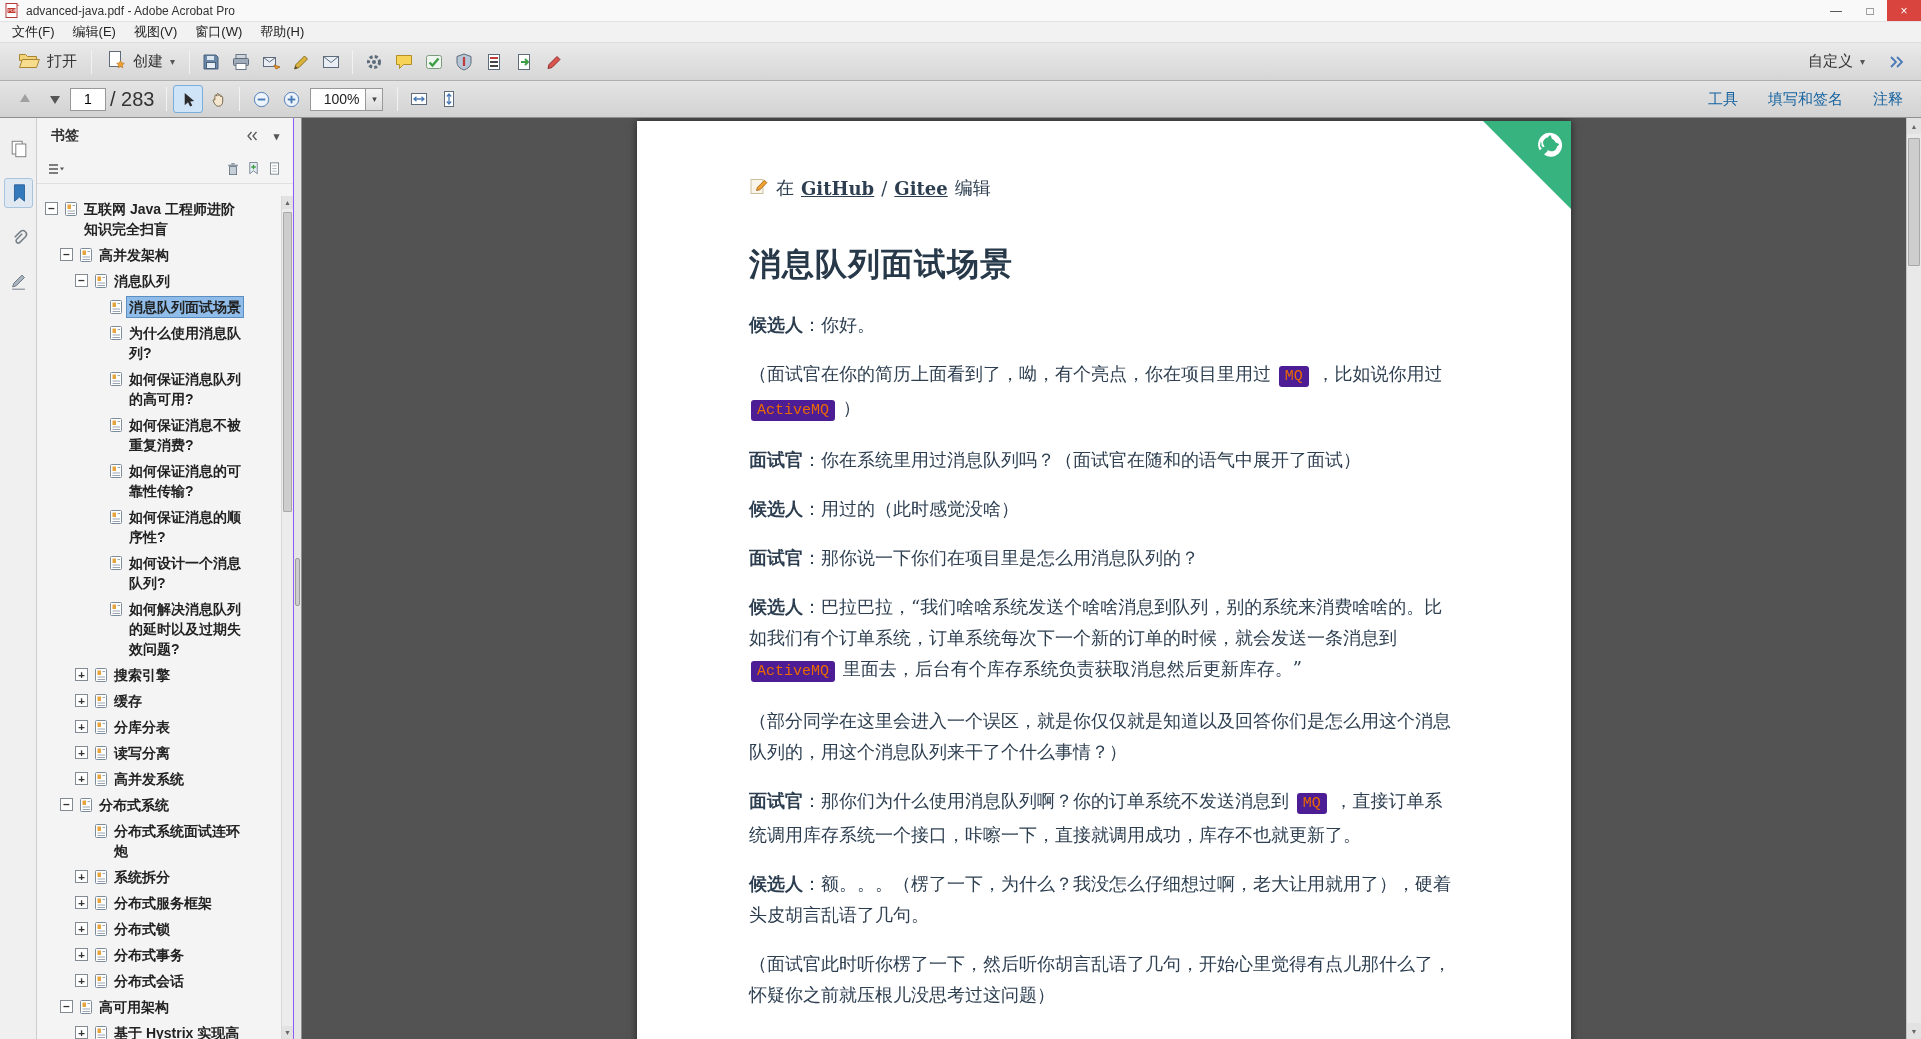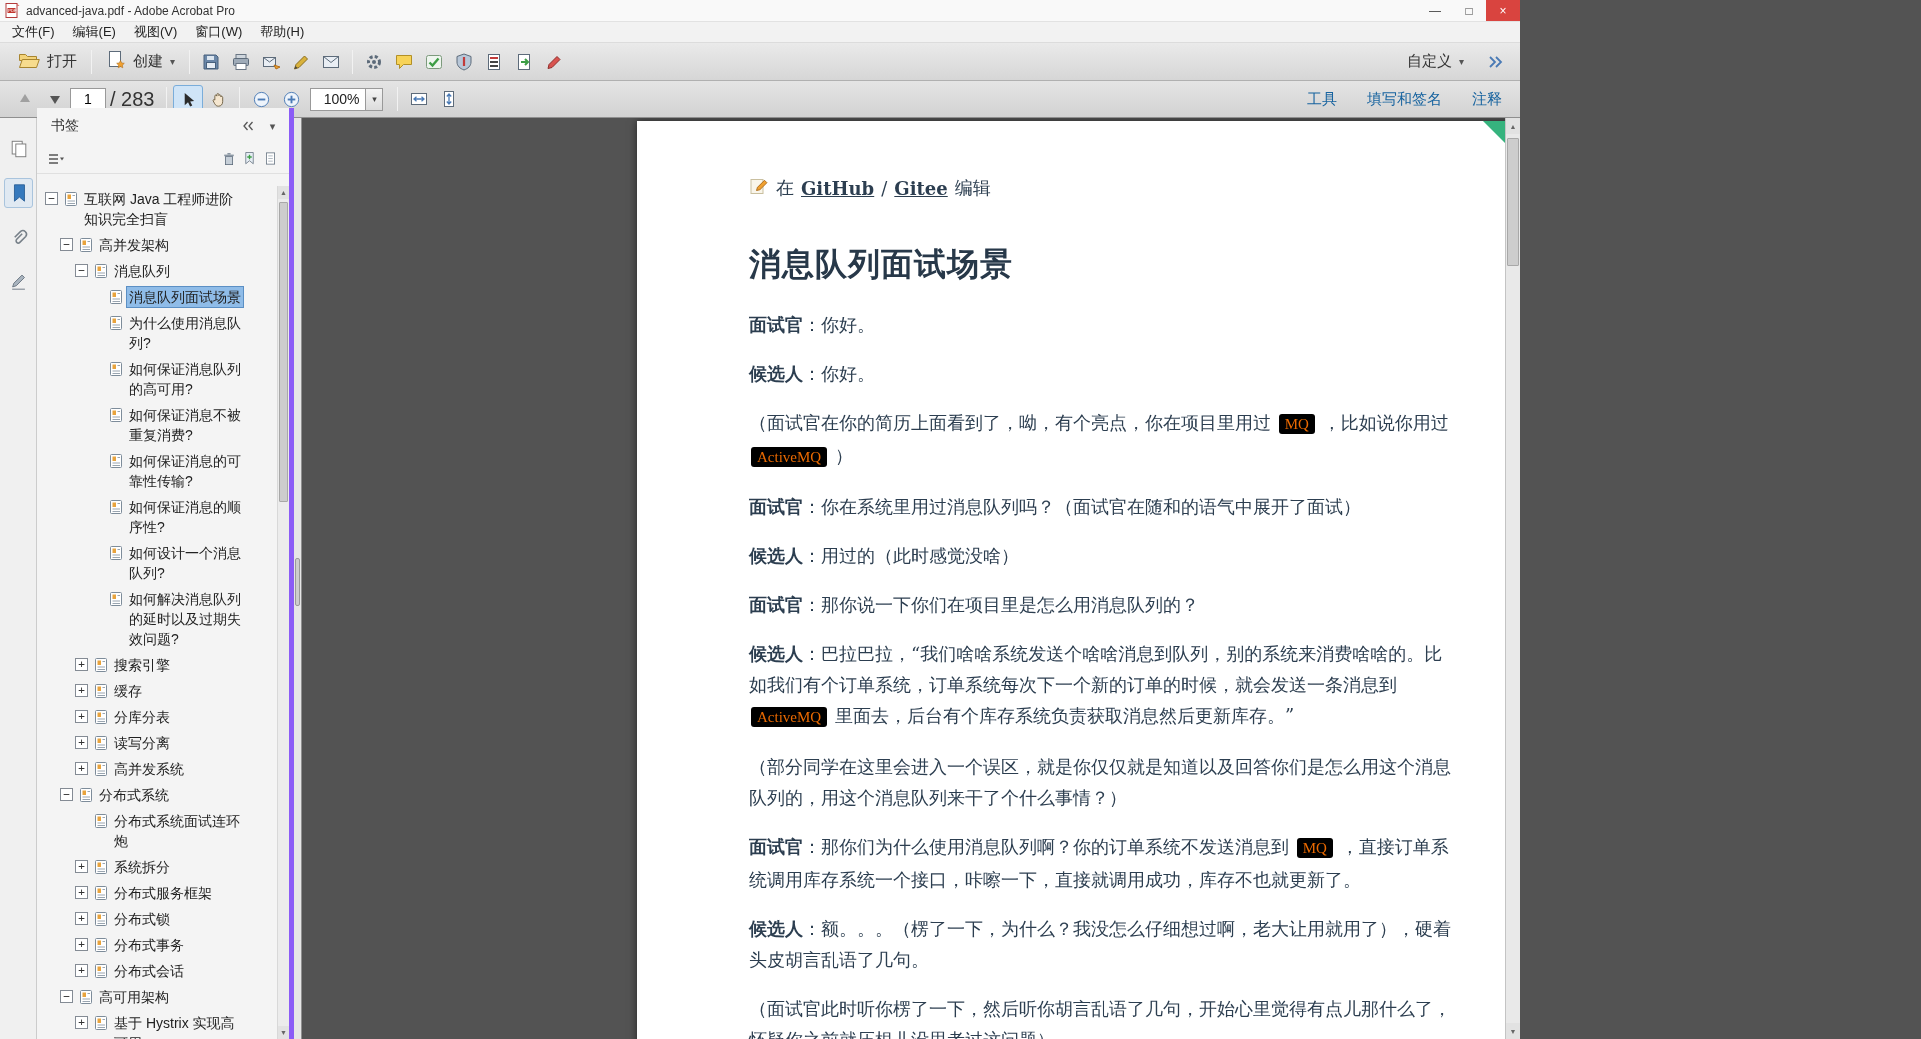--- a/index.html
+++ b/index.html
@@ -1,17 +1,17 @@
 <!DOCTYPE html>
 <html><head>
 <meta charset="utf-8">
 <style>
   * { box-sizing: border-box; margin: 0; padding: 0; }
   html, body { width: 1921px; height: 1039px; overflow: hidden; background: #535353; }
-  .app { position: absolute; inset: 0; width: 1520px; height: 1039px;
+  .app { position: absolute; inset: 0; width: 1921px; height: 1039px;
          font-family: "Liberation Sans", sans-serif; color: #222; overflow: hidden; }
 
   
   .titlebar { position: absolute; top: 0; left: 0; right: 0; height: 22px; background: #f9f9f9;
               border-bottom: 1px solid #e2e2e2; display: flex; align-items: center; }
   .app-icon { width: 15px; height: 15px; margin: 0 6px 0 5px; flex: none; }
   .title-text { font-size: 12px; color: #333; }
   .win-controls { margin-left: auto; display: flex; height: 100%; }
   .win-btn { width: 34px; height: 100%; display: flex; align-items: center; justify-content: center;
              font-size: 12px; color: #444; cursor: pointer; }
@@ -48,22 +48,22 @@
   .nav-link { font-size: 15px; color: #17639f; cursor: pointer; }
 
   
   .left-rail { position: absolute; top: 118px; left: 0; width: 37px; bottom: 0; background: #f0f0f0;
                border-right: 1px solid #cccccc; }
   .rail-btn { position: absolute; left: 4px; width: 29px; height: 30px; display: flex; align-items: center;
               justify-content: center; border-radius: 3px; cursor: pointer; }
   .rail-btn.active { background: #e0e9f2; border: 1px solid #a9c4dd; }
 
   
-  .bookmarks-panel { position: absolute; top: 108px; left: 37px; width: 257px; bottom: 0;
-                     background: #f4f4f4; border-right: 5px solid #8b5cf6; overflow: hidden; }
+  .bookmarks-panel { position: absolute; top: 118px; left: 37px; width: 257px; bottom: 0;
+                     background: #f4f4f4; border-right: 1px solid #8b5cf6; overflow: hidden; font-weight: bold; }
   .panel-header { height: 36px; display: flex; align-items: center; padding: 0 6px 0 14px; }
   .panel-title { font-size: 14px; color: #333; }
   .panel-header-icons { margin-left: auto; display: flex; gap: 4px; }
   .small-icon-btn { width: 21px; height: 20px; display: flex; align-items: center; justify-content: center;
                     border-radius: 2px; cursor: pointer; color: #555; font-size: 11px; }
   .panel-toolbar { height: 30px; display: flex; align-items: center; padding: 0 8px; border-bottom: 1px solid #e0e0e0; }
   .panel-toolbar .spacer { flex: 1; }
   .bm-tree { position: absolute; top: 78px; left: 0; right: 12px; bottom: 0; overflow: hidden; }
   .bm-row { display: flex; align-items: flex-start; padding: 3px 34px 3px 8px; font-size: 14px;
             line-height: 20px; cursor: pointer; }
@@ -100,22 +100,22 @@
             border-top: 88px solid #36b37e; border-left: 88px solid transparent; }
   .ribbon-cat { position: absolute; top: 8px; right: 5px; transform: rotate(45deg); }
   .pdf-content { padding: 56px 112px 0; font-family: "DejaVu Serif", "Liberation Serif", serif; color: #2c3e50; }
   .edit-line { font-size: 18px; height: 22px; display: flex; align-items: center; gap: 7px; }
   .edit-link { font-weight: bold; text-decoration: underline; color: #2c3e50; cursor: pointer; }
   .pdf-title { font-size: 32px; line-height: 42px; font-weight: bold; margin-top: 44px; color: #273849;
                letter-spacing: 1px; }
   .pdf-paras p { font-size: 18px; line-height: 31px; margin-top: 18px; }
   .pdf-paras p:first-child { margin-top: 24px; }
   .pdf-paras strong { font-weight: bold; }
-  .inline-code { font-family: Liberation Serif, serif; font-size: 15px;
-                 color: #e96900; background: #000000; padding: 2px 6px; border-radius: 3px; margin: 0 2px; }
+  .inline-code { font-family: Liberation Mono, monospace; font-size: 15px;
+                 color: #e96900; background: #4c1d95; padding: 2px 6px; border-radius: 3px; margin: 0 2px; }
 
   
   .doc-scrollbar { position: absolute; top: 118px; right: 0; width: 15px; bottom: 0; background: #e9e9e9;
                    border-left: 1px solid #c4c4c4; }
   .doc-scrollbar .sb-arrow { width: 14px; height: 16px; }
   .doc-scrollbar .sb-thumb { width: 12px; }
 </style>
 </head>
 <body>
 
@@ -640,21 +640,20 @@
               </svg>
           </span>
           <span>在</span>
           <a class="edit-link">GitHub</a>
           <span>/</span>
           <a class="edit-link">Gitee</a>
           <span>编辑</span>
         </div>
         <h1 class="pdf-title">消息队列面试场景</h1>
         <div class="pdf-paras">
-            <p><strong>面试官</strong><span>：你好。</span></p>
             <p><strong>候选人</strong><span>：你好。</span></p>
             <p><span>（面试官在你的简历上面看到了，呦，有个亮点，你在项目里用过 </span><code class="inline-code">MQ</code><span> ，比如说你用过 </span><code class="inline-code">ActiveMQ</code><span> ）</span></p>
             <p><strong>面试官</strong><span>：你在系统里用过消息队列吗？（面试官在随和的语气中展开了面试）</span></p>
             <p><strong>候选人</strong><span>：用过的（此时感觉没啥）</span></p>
             <p><strong>面试官</strong><span>：那你说一下你们在项目里是怎么用消息队列的？</span></p>
             <p><strong>候选人</strong><span>：巴拉巴拉，“我们啥啥系统发送个啥啥消息到队列，别的系统来消费啥啥的。比如我们有个订单系统，订单系统每次下一个新的订单的时候，就会发送一条消息到 </span><code class="inline-code">ActiveMQ</code><span> 里面去，后台有个库存系统负责获取消息然后更新库存。”</span></p>
             <p><span>（部分同学在这里会进入一个误区，就是你仅仅就是知道以及回答你们是怎么用这个消息队列的，用这个消息队列来干了个什么事情？）</span></p>
             <p><strong>面试官</strong><span>：那你们为什么使用消息队列啊？你的订单系统不发送消息到 </span><code class="inline-code">MQ</code><span> ，直接订单系统调用库存系统一个接口，咔嚓一下，直接就调用成功，库存不也就更新了。</span></p>
             <p><strong>候选人</strong><span>：额。。。（楞了一下，为什么？我没怎么仔细想过啊，老大让用就用了），硬着头皮胡言乱语了几句。</span></p>
             <p><span>（面试官此时听你楞了一下，然后听你胡言乱语了几句，开始心里觉得有点儿那什么了，怀疑你之前就压根儿没思考过这问题）</span></p>

